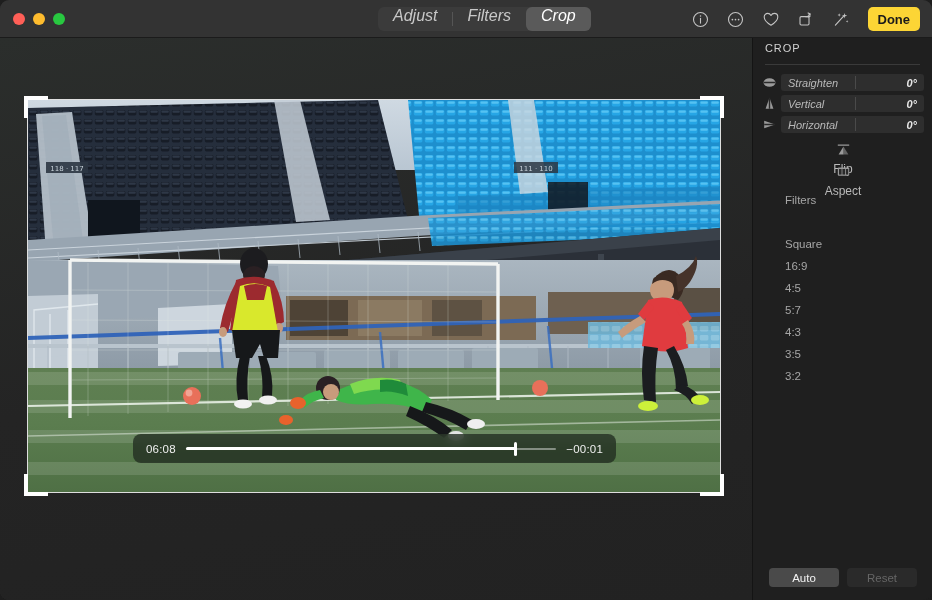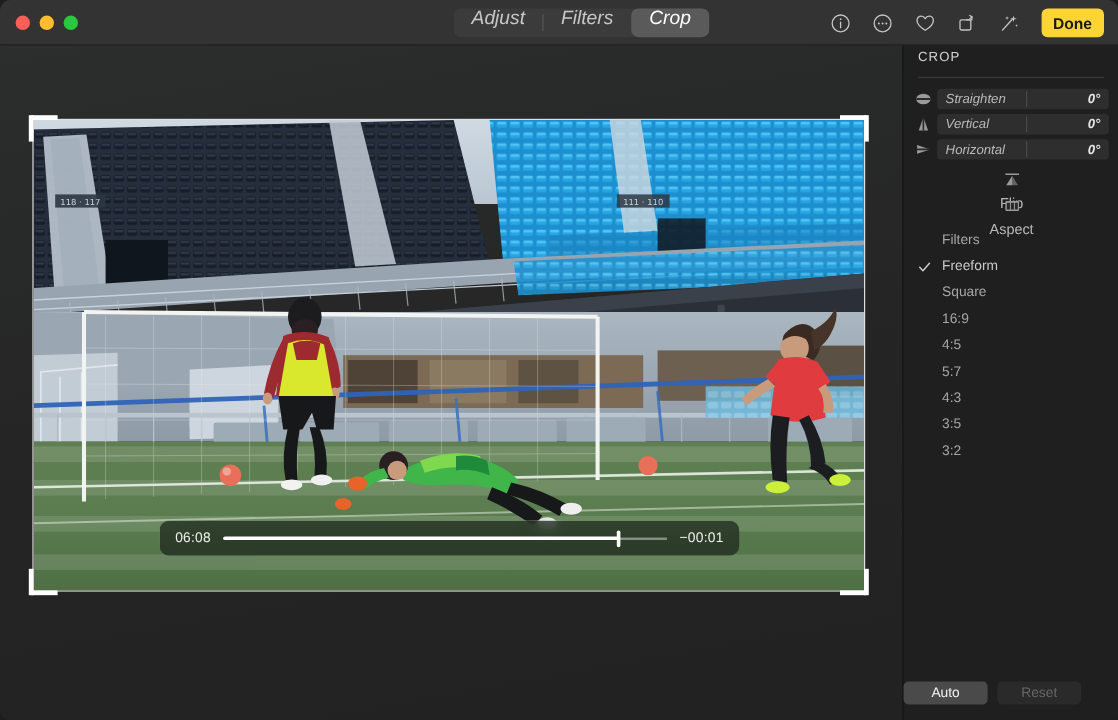--- a/index.html
+++ b/index.html
@@ -160,21 +160,21 @@
   .aspect-item {
     position:absolute; left:9px; width:162px; height:22px;
     display:flex; align-items:center;
   }
   .asp-check { width:16px; flex:0 0 16px; display:flex; align-items:center; justify-content:center; }
   .asp-label { font-size:11.5px; color:#a6a6a6; padding-left:7px; }
   .aspect-item.sel .asp-label { color:#c9c9c9; }
 
   #panel-buttons {
     position:absolute; left:0; bottom:13px; width:180px;
-    display:flex; justify-content:flex-start; gap:8px;
+    display:flex; justify-content:center; gap:8px;
   }
   .pbtn {
     width:70px; height:19px; border-radius:4px; border:none;
     font-size:11.5px; font-family:"Liberation Sans", sans-serif;
     display:flex; align-items:center; justify-content:center; cursor:default;
   }
   .pbtn.enabled  { background:#4a4a4a; color:#f2f2f2; }
   .pbtn.disabled { background:#2a2a2a; color:#666666; }
 </style>
 </head>
@@ -620,28 +620,20 @@
           <rect x="8.8" y="4" width="2.4" height="5.6" fill="#2a2a2a"></rect>
         </svg>
       </span>
       <span class="mrow-label">Aspect</span>
     </div>
 
     <div class="aspect-item" style="top:151px;">
       <span class="asp-check"></span>
       <span class="asp-label">Filters</span>
     </div>
-    <div class="aspect-item sel" style="top:173px;">
-      <span class="asp-check">
-        <svg width="11" height="11" viewBox="0 0 11 11" fill="none" stroke="#cfcfcf" stroke-width="1.2" stroke-linecap="round" stroke-linejoin="round">
-          <path d="M1.4 5.8 L4.1 8.6 L9.6 2.4"></path>
-        </svg>
-      </span>
-      <span class="asp-label">Freeform</span>
-    </div>
     <div class="aspect-item" style="top:195px;">
       <span class="asp-check"></span>
       <span class="asp-label">Square</span>
     </div>
     <div class="aspect-item" style="top:217px;">
       <span class="asp-check"></span>
       <span class="asp-label">16:9</span>
     </div>
     <div class="aspect-item" style="top:239px;">
       <span class="asp-check"></span>

